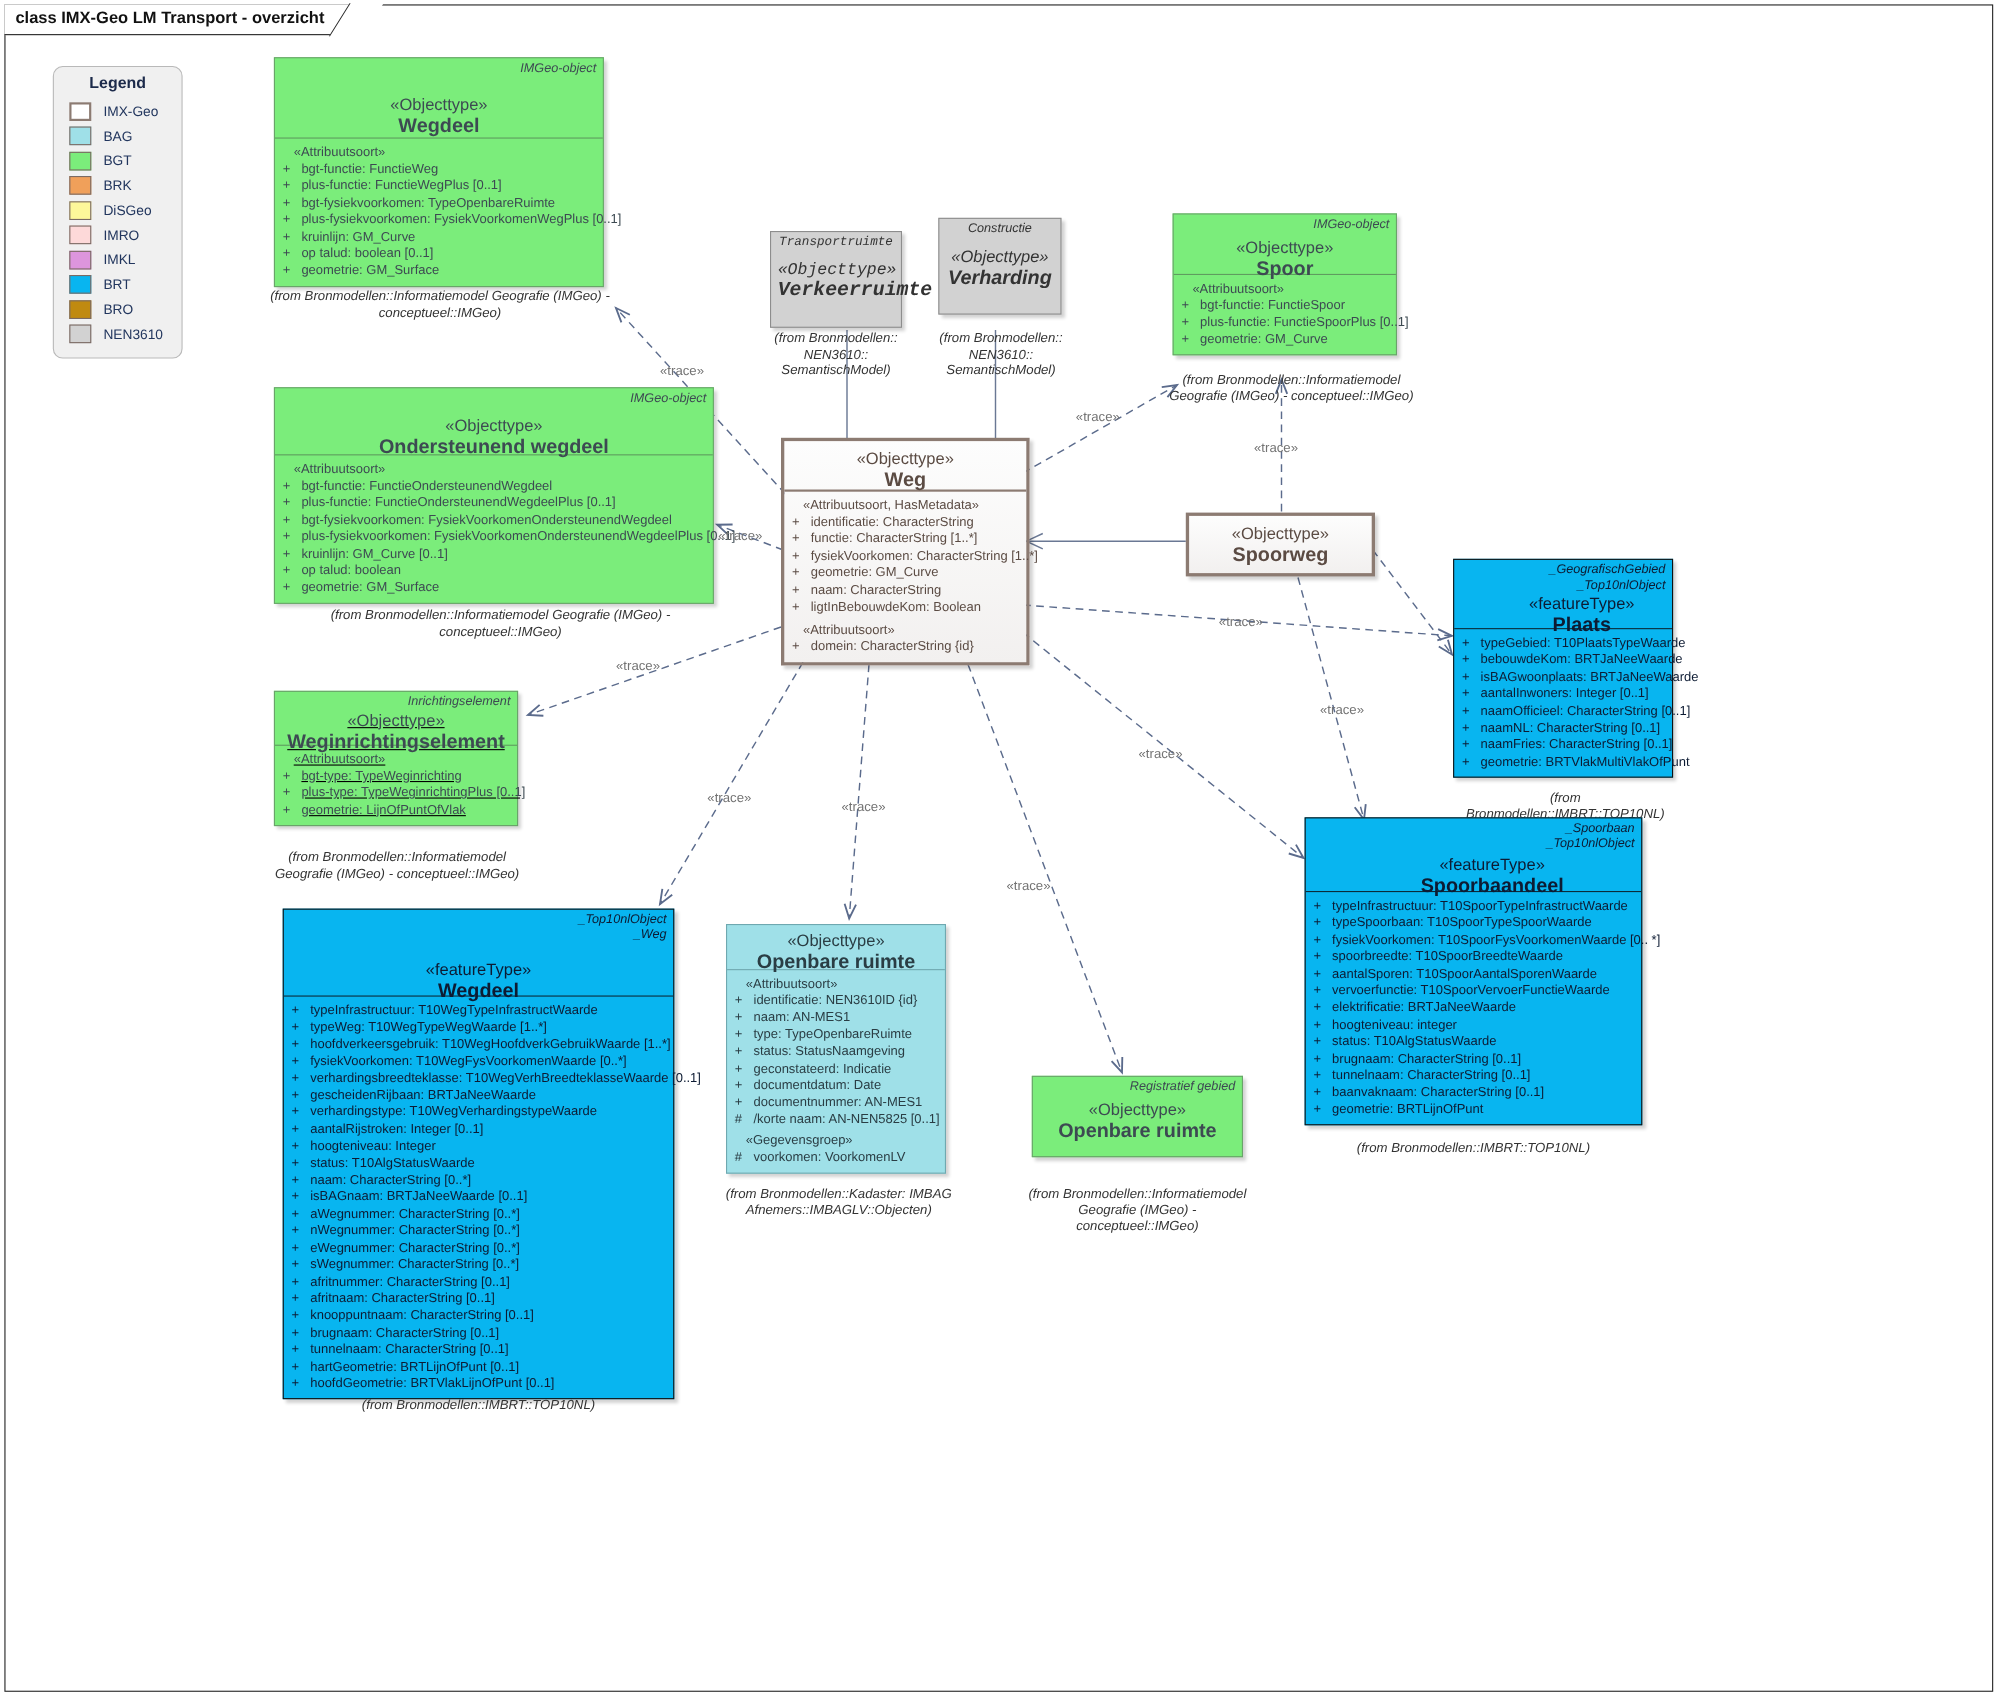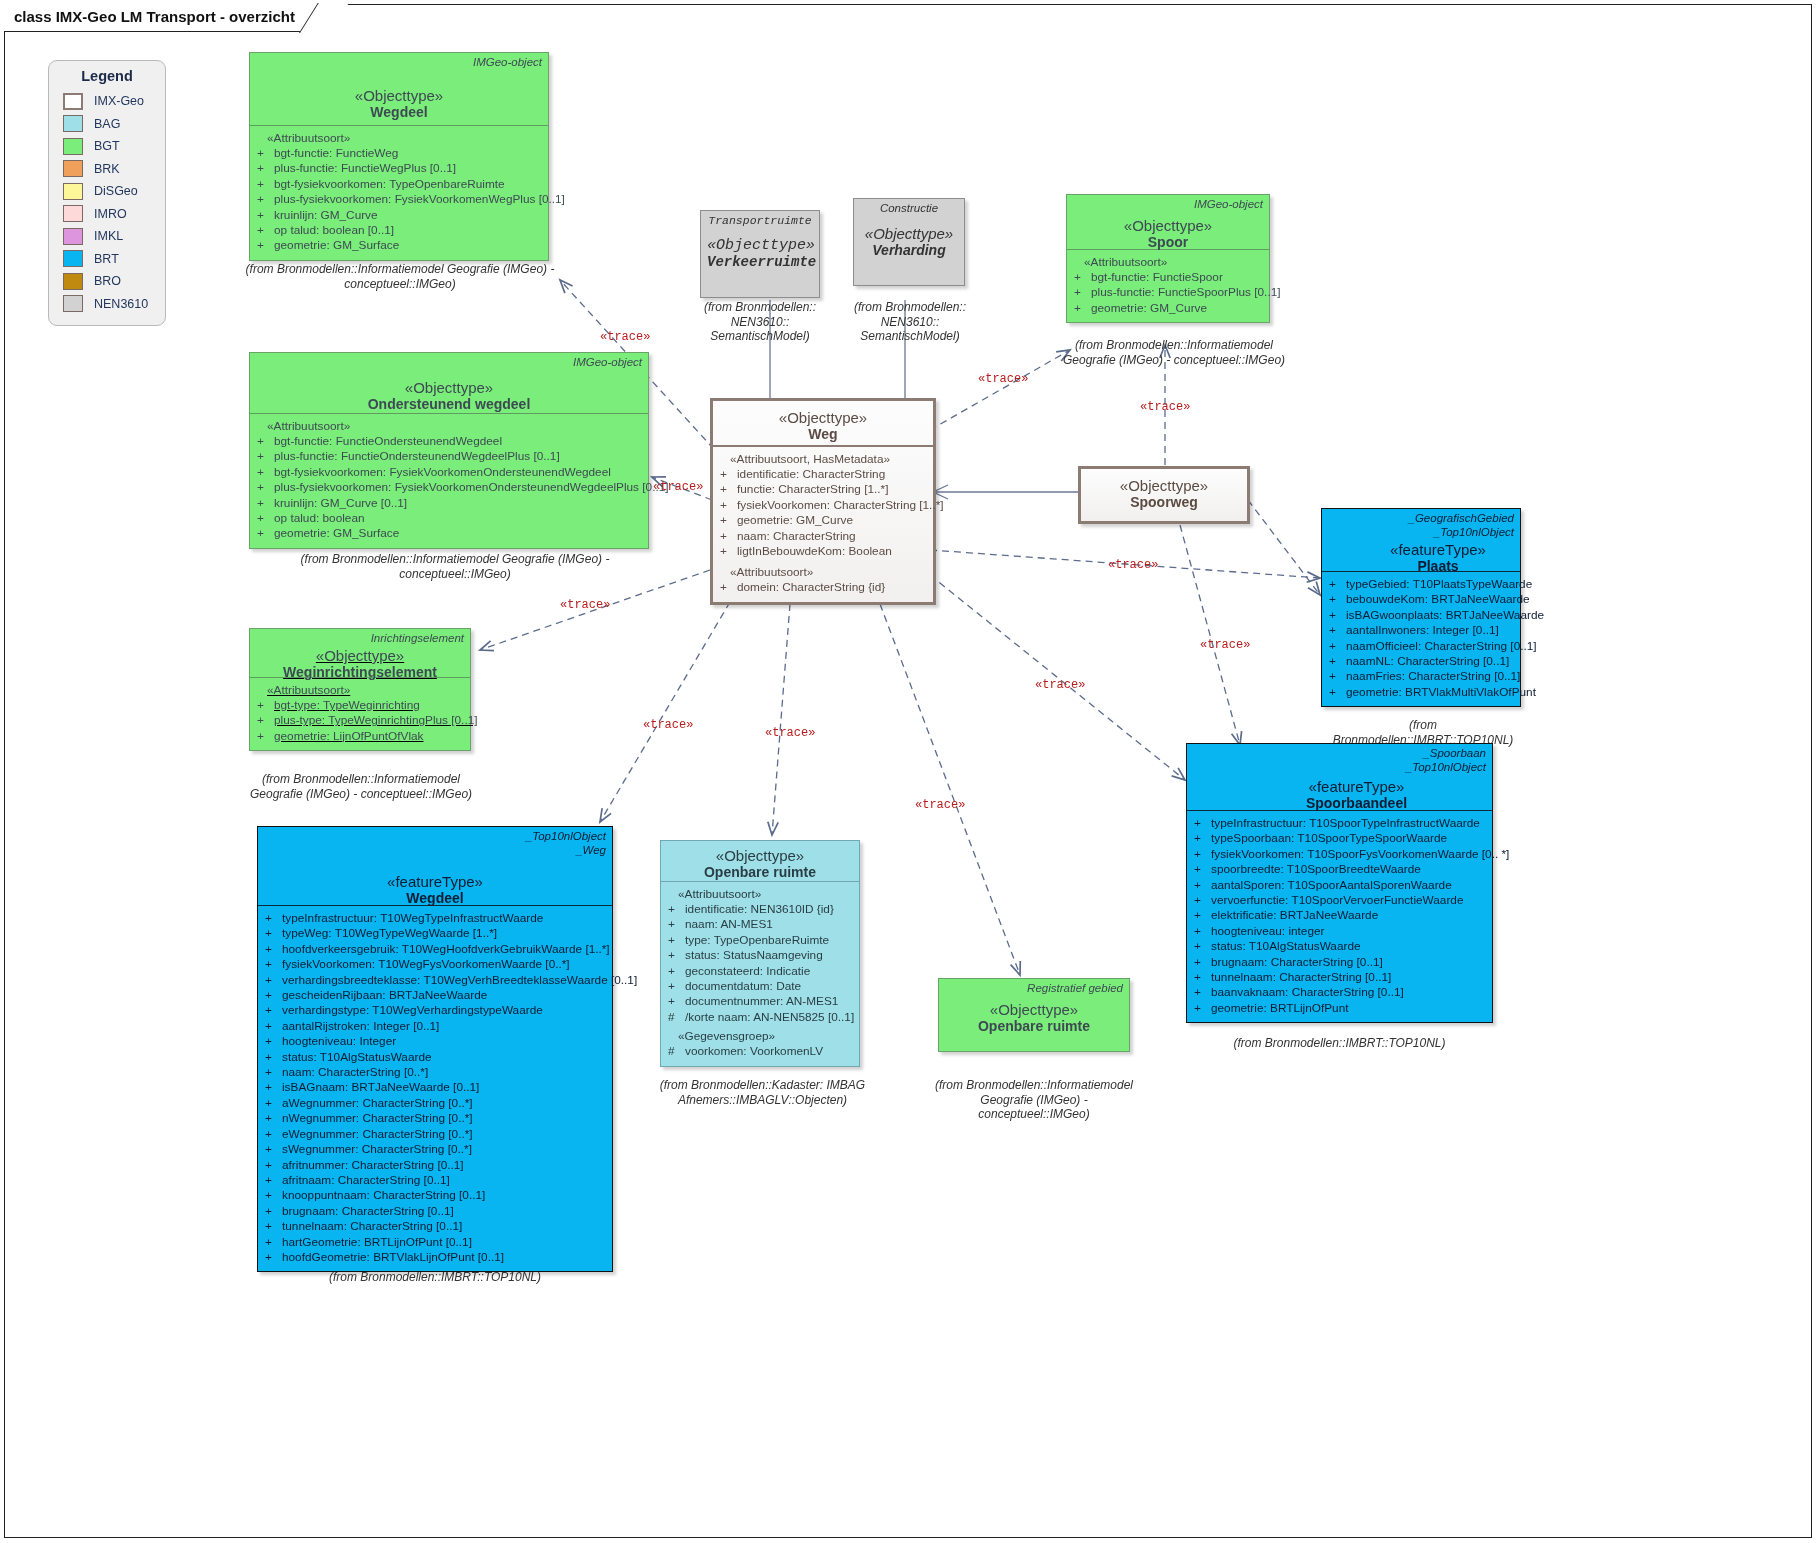--- a/index.html
+++ b/index.html
@@ -113,21 +113,21 @@
     position: absolute;
     left: 7px; top: 3px;
     font-size: 11.5px;
     font-style: italic;
   }
   .uml .stereo {
     font-size: 15px;
     font-weight: normal;
   }
   .uml .cname {
-    font-size: 14px;
+    font-size: 18px;
     font-weight: bold;
   }
   .uml .cname.italic { font-style: italic; }
   .uml .compart {
     border-top: 1.4px solid #7a6a63;
     padding: 5px 5px 6px 5px;
   }
   .uml .group {
     font-size: 11.8px;
     padding-left: 12px;
@@ -178,25 +178,24 @@
     font-style: italic;
     color: #333;
     text-align: center;
     line-height: 14.5px;
     z-index: 2;
   }
   
   .linklabel {
     position: absolute;
     font-size: 12px;
-    color: #b91c1c;
+    color: #737373;
     background: transparent;
     z-index: 4;
     white-space: nowrap;
-    font-family: Liberation Mono, monospace;
   }
 </style>
 </head>
 <body>
 
 <div id="canvas">
 
   <div id="frame"></div>
   <div id="frame-tab">class IMX-Geo LM Transport - overzicht</div>
 

